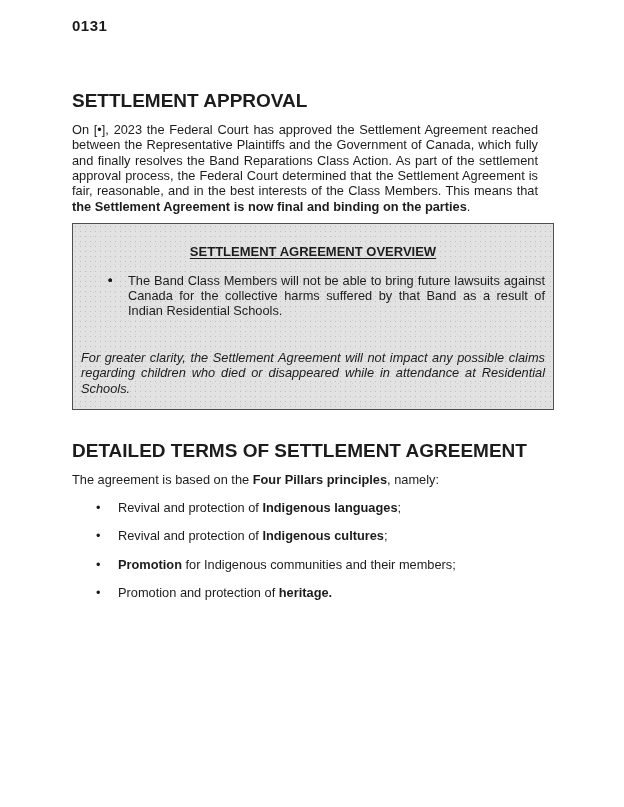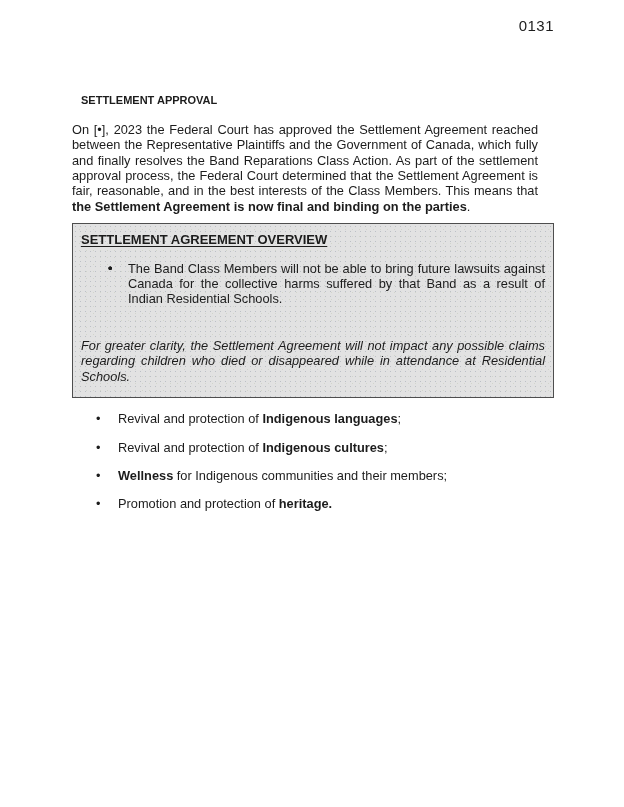--- a/index.html
+++ b/index.html
@@ -14,50 +14,50 @@
     background: #ffffff;
     font-family: "Liberation Sans", sans-serif;
     font-size: 12.8px;
     line-height: 15.4px;
     color: #1c1c1c;
     box-sizing: border-box;
     padding: 18px 70px 0 72px;
     overflow: hidden;
   }
   .page-number {
-    text-align: right;
-    font-weight: normal;
+    font-weight: bold;
     font-size: 15px;
     letter-spacing: 0.5px;
   }
   .section-heading {
     font-weight: bold;
-    font-size: 11px;
-    margin: 9px;
+    font-size: 19px;
+    margin: 0;
   }
   .h-approval { margin-top: 60px; }
   .h-detailed { margin-top: 33px; }
   p.body {
     margin: 13px 16px 0 0;
     text-align: justify;
   }
   .overview-box {
     margin-top: 9px;
     border: 1.5px solid #4e4e4e;
     background-color: #e2e2e2;
     background-image:
       radial-gradient(circle, #bcc0c6 0.6px, transparent 0.7px),
       radial-gradient(circle, #d2d5cc 0.5px, transparent 0.6px);
     background-size: 5px 5px, 7px 7px;
     background-position: 0 0, 3px 2px;
     padding: 8px 8px 13px 8px;
     box-sizing: border-box;
   }
   .overview-heading {
-    margin: 0;
+    margin: 12px;
+    text-align: center;
     font-weight: bold;
     font-size: 13px;
     text-decoration: underline;
     text-decoration-thickness: 1.3px;
     text-underline-offset: 2px;
   }
   ul.bullet-list {
     list-style: none;
     margin: 0;
     padding: 0;
@@ -107,22 +107,24 @@
     <h2 class="overview-heading">SETTLEMENT AGREEMENT OVERVIEW</h2>
     <ul class="bullet-list">
       <li><span class="bullet">•</span></li>
       <li><span class="bullet">•</span></li>
       <li><span class="bullet">•</span><span>The Band Class Members will not be able to bring future lawsuits against Canada for the collective harms suffered by that Band as a result of Indian Residential Schools.</span></li>
     </ul>
     <p class="clarity-note">For greater clarity, the Settlement Agreement will not impact any possible claims regarding children who died or disappeared while in attendance at Residential Schools.</p>
   </div>
 
 
+  <h1 class="section-heading h-detailed">DETAILED TERMS OF SETTLEMENT AGREEMENT</h1>
 
+  <p class="body"><span>The agreement is based on the </span><span class="b">Four Pillars principles</span><span>, namely:</span></p>
 
   <ul class="bullet-list pillars">
     <li><span class="bullet">•</span><span>Revival and protection of </span><span class="b">Indigenous languages</span><span>;</span></li>
     <li><span class="bullet">•</span><span>Revival and protection of </span><span class="b">Indigenous cultures</span><span>;</span></li>
-    <li><span class="bullet">•</span><span></span><span class="b">Wellness</span><span> for Indigenous communities and their members;</span></li>
+    <li><span class="bullet">•</span><span></span><span class="b">Promotion</span><span> for Indigenous communities and their members;</span></li>
     <li><span class="bullet">•</span><span>Promotion and protection of </span><span class="b">heritage.</span><span></span></li>
   </ul>
 
 </div>
 
 </body></html>

